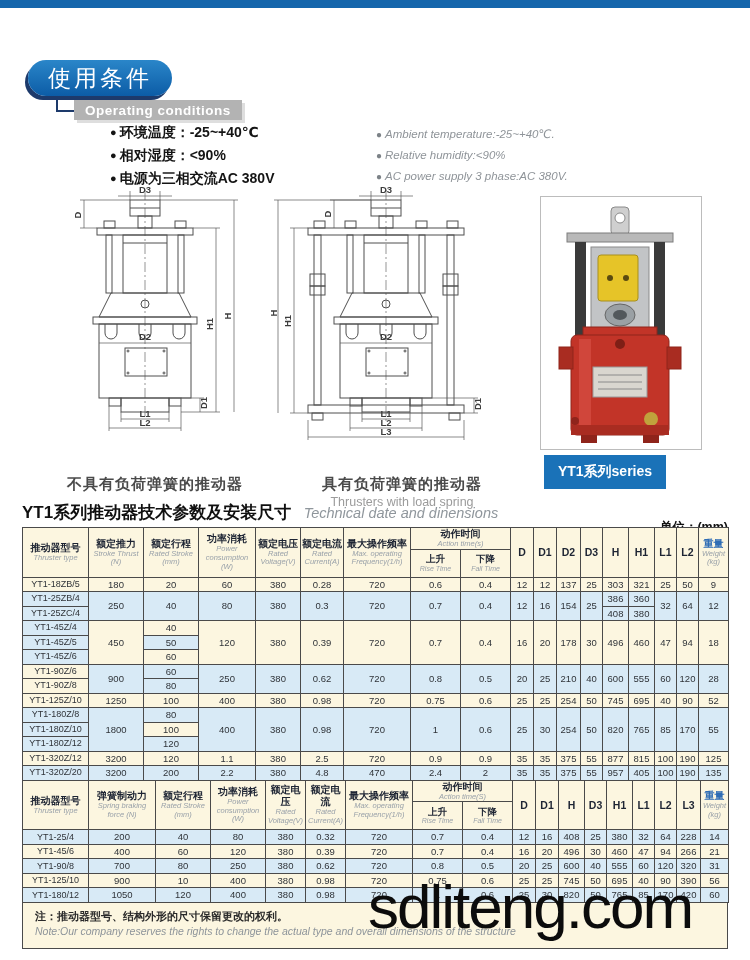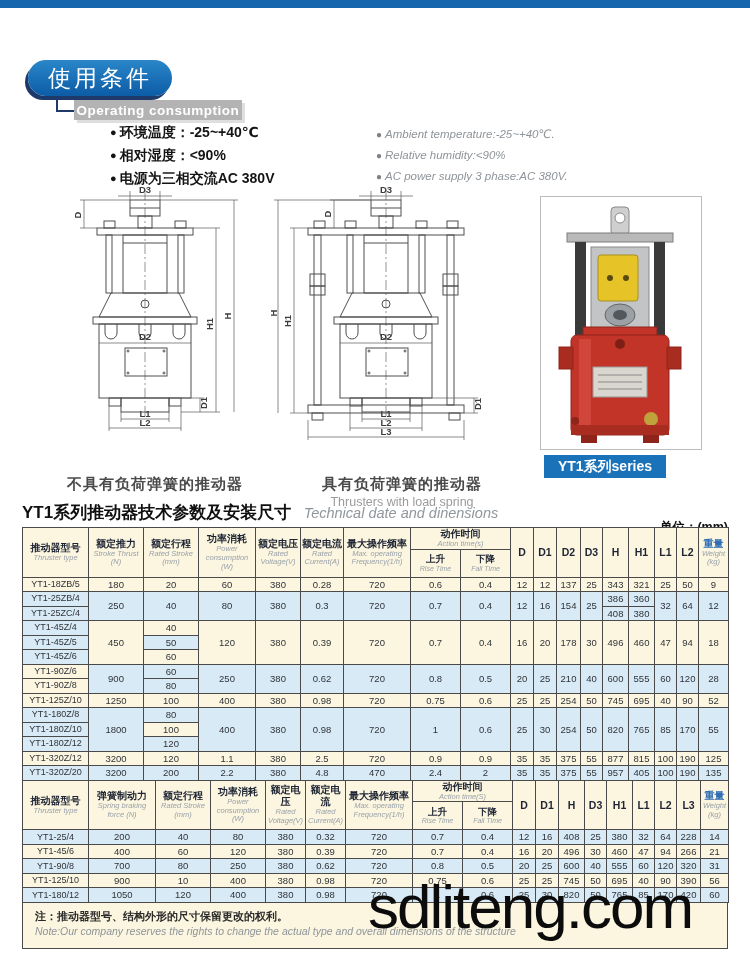--- a/index.html
+++ b/index.html
@@ -38,21 +38,21 @@
   
   svg.drawing{overflow:visible;}
   svg.drawing .ln{stroke:#4f4f4f;fill:none;stroke-width:1;}
   svg.drawing .dim{stroke:#5a5a5a;fill:none;stroke-width:.7;}
   svg.drawing text{fill:#3c3c3c;font-size:9.5px;font-weight:bold;font-family:"Liberation Sans","DejaVu Sans",sans-serif;}
   .cap{text-align:center;margin-top:17px;}
   .cap .c1{font-size:15px;font-weight:bold;color:#4a4a4a;letter-spacing:1px;}
   .cap .c2{font-size:12.5px;color:#9b9b9b;margin-top:1px;}
   
   .photo{left:540px;top:196px;width:160px;height:252px;background:#fff;border:1px solid #bcbcbc;}
-  .photo-label{left:544px;top:455px;width:122px;height:23px;background:#1a72b8;
+  .photo-label{left:544px;top:455px;width:122px;height:34px;background:#1a72b8;
     display:flex;align-items:center;justify-content:center;}
   .photo-label span{color:#fff;font-size:14px;font-weight:bold;}
   
   .spec-title{left:22px;top:501px;width:706px;height:24px;white-space:nowrap;}
   .spec-title .t1{font-size:17px;font-weight:bold;color:#101010;}
   .spec-title .t2{font-size:14.5px;font-style:italic;color:#8f969c;margin-left:8px;}
   .spec-title .unit{float:right;font-size:12.5px;color:#111;font-weight:600;margin-top:18px;}
   
   .tables{left:22px;top:527px;width:706px;}
   table{border-collapse:collapse;table-layout:fixed;width:706px;}
@@ -84,21 +84,21 @@
 </head>
 <body>
 
 <div class="abs top-bar"></div>
 
 <div class="abs pill">
   <span>使用条件</span>
 </div>
 <div class="abs connector"></div>
 <div class="abs graybar">
-  <span>Operating consumption</span>
+  <span>Operating conditions</span>
 </div>
 
 <div class="abs cn-bullets">
   <div class="bl"><span class="dot">●</span><span>环境温度：-25~+40℃</span></div>
   <div class="bl"><span class="dot">●</span><span>相对湿度：&lt;90%</span></div>
   <div class="bl"><span class="dot">●</span><span>电源为三相交流AC 380V</span></div>
 </div>
 
 <div class="abs en-bullets">
   <div class="bl"><span class="dot">●</span><span>Ambient temperature:-25~+40℃.</span></div>
@@ -379,21 +379,21 @@
           <td class="bg-c">60</td>
           <td class="bg-c">380</td>
           <td class="bg-c">0.28</td>
           <td class="bg-c">720</td>
           <td class="bg-c">0.6</td>
           <td class="bg-c">0.4</td>
           <td class="bg-c">12</td>
           <td class="bg-c">12</td>
           <td class="bg-c">137</td>
           <td class="bg-c">25</td>
-          <td class="bg-c">343</td>
+          <td class="bg-c">303</td>
           <td class="bg-c">321</td>
           <td class="bg-c">25</td>
           <td class="bg-c">50</td>
           <td class="bg-c">9</td>
         </tr>
         <tr>
           <td class="bg-b model">YT1-25ZB/4</td>
           <td rowspan="2" class="bg-b">250</td>
           <td rowspan="2" class="bg-b">40</td>
           <td rowspan="2" class="bg-b">80</td>

